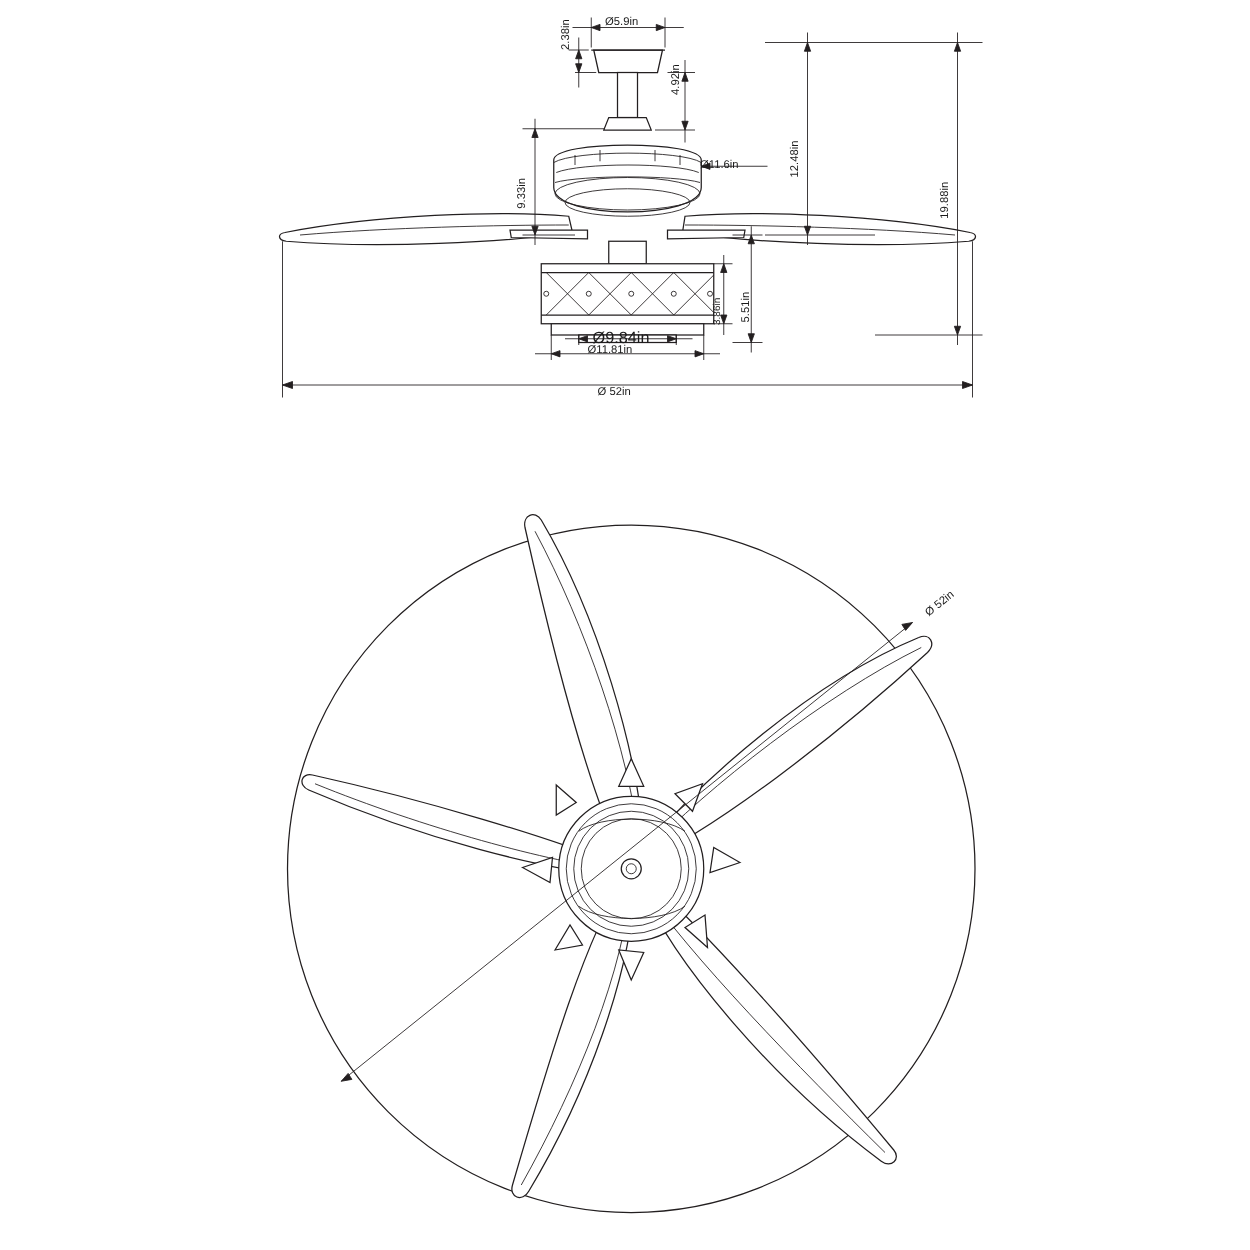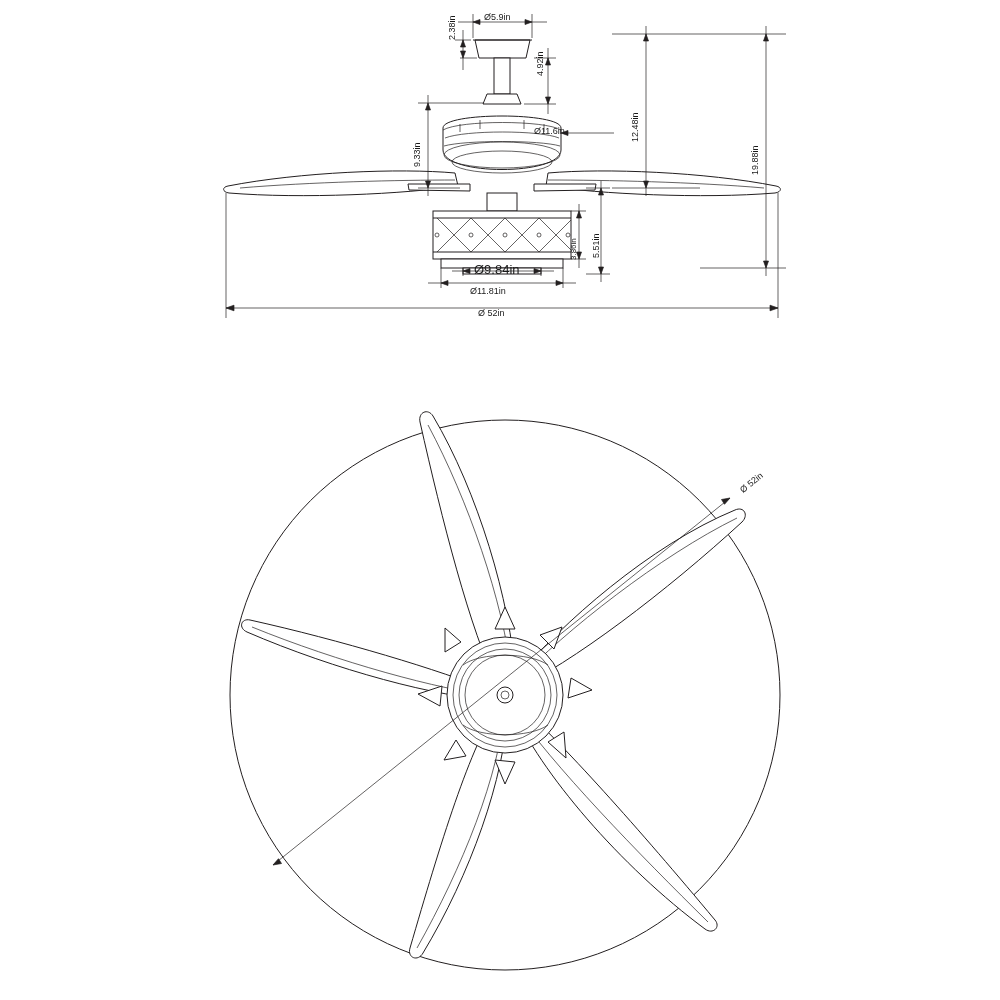--- a/index.html
+++ b/index.html
@@ -232,33 +232,33 @@
       </g>
     </g>
   </svg>
 
   <div style="position:absolute;left:484px;top:12px;font-size:9px;">Ø5.9in</div>
 
   <div style="position:absolute;left:447px;top:40px;font-size:9px;transform:rotate(-90deg);transform-origin:left top;">2.38in</div>
 
   <div style="position:absolute;left:535px;top:76px;font-size:9px;transform:rotate(-90deg);transform-origin:left top;">4.92in</div>
 
-  <div style="position:absolute;left:534px;top:126px;font-size:9px;">Ø11.6in</div>
+  <div style="position:absolute;left:560px;top:126px;font-size:9px;">Ø11.6in</div>
 
   <div style="position:absolute;left:412px;top:167px;font-size:9px;transform:rotate(-90deg);transform-origin:left top;">9.33in</div>
 
   <div style="position:absolute;left:630px;top:142px;font-size:9px;transform:rotate(-90deg);transform-origin:left top;">12.48in</div>
 
   <div style="position:absolute;left:750px;top:175px;font-size:9px;transform:rotate(-90deg);transform-origin:left top;">19.88in</div>
 
   <div style="position:absolute;left:569px;top:260px;font-size:8px;transform:rotate(-90deg);transform-origin:left top;">3.86in</div>
 
   <div style="position:absolute;left:591px;top:258px;font-size:9px;transform:rotate(-90deg);transform-origin:left top;">5.51in</div>
 
   <div style="position:absolute;left:474px;top:262px;font-size:13px;">Ø9.84in</div>
 
-  <div style="position:absolute;left:470px;top:286px;font-size:9px;">Ø11.81in</div>
+  <div style="position:absolute;left:470px;top:274px;font-size:9px;">Ø11.81in</div>
 
   <div style="position:absolute;left:478px;top:308px;font-size:9px;">Ø 52in</div>
 
   <div style="position:absolute;left:738px;top:487px;font-size:9px;transform:rotate(-39deg);transform-origin:left top;">Ø 52in</div>
 
 </div>
 
 </body></html>

